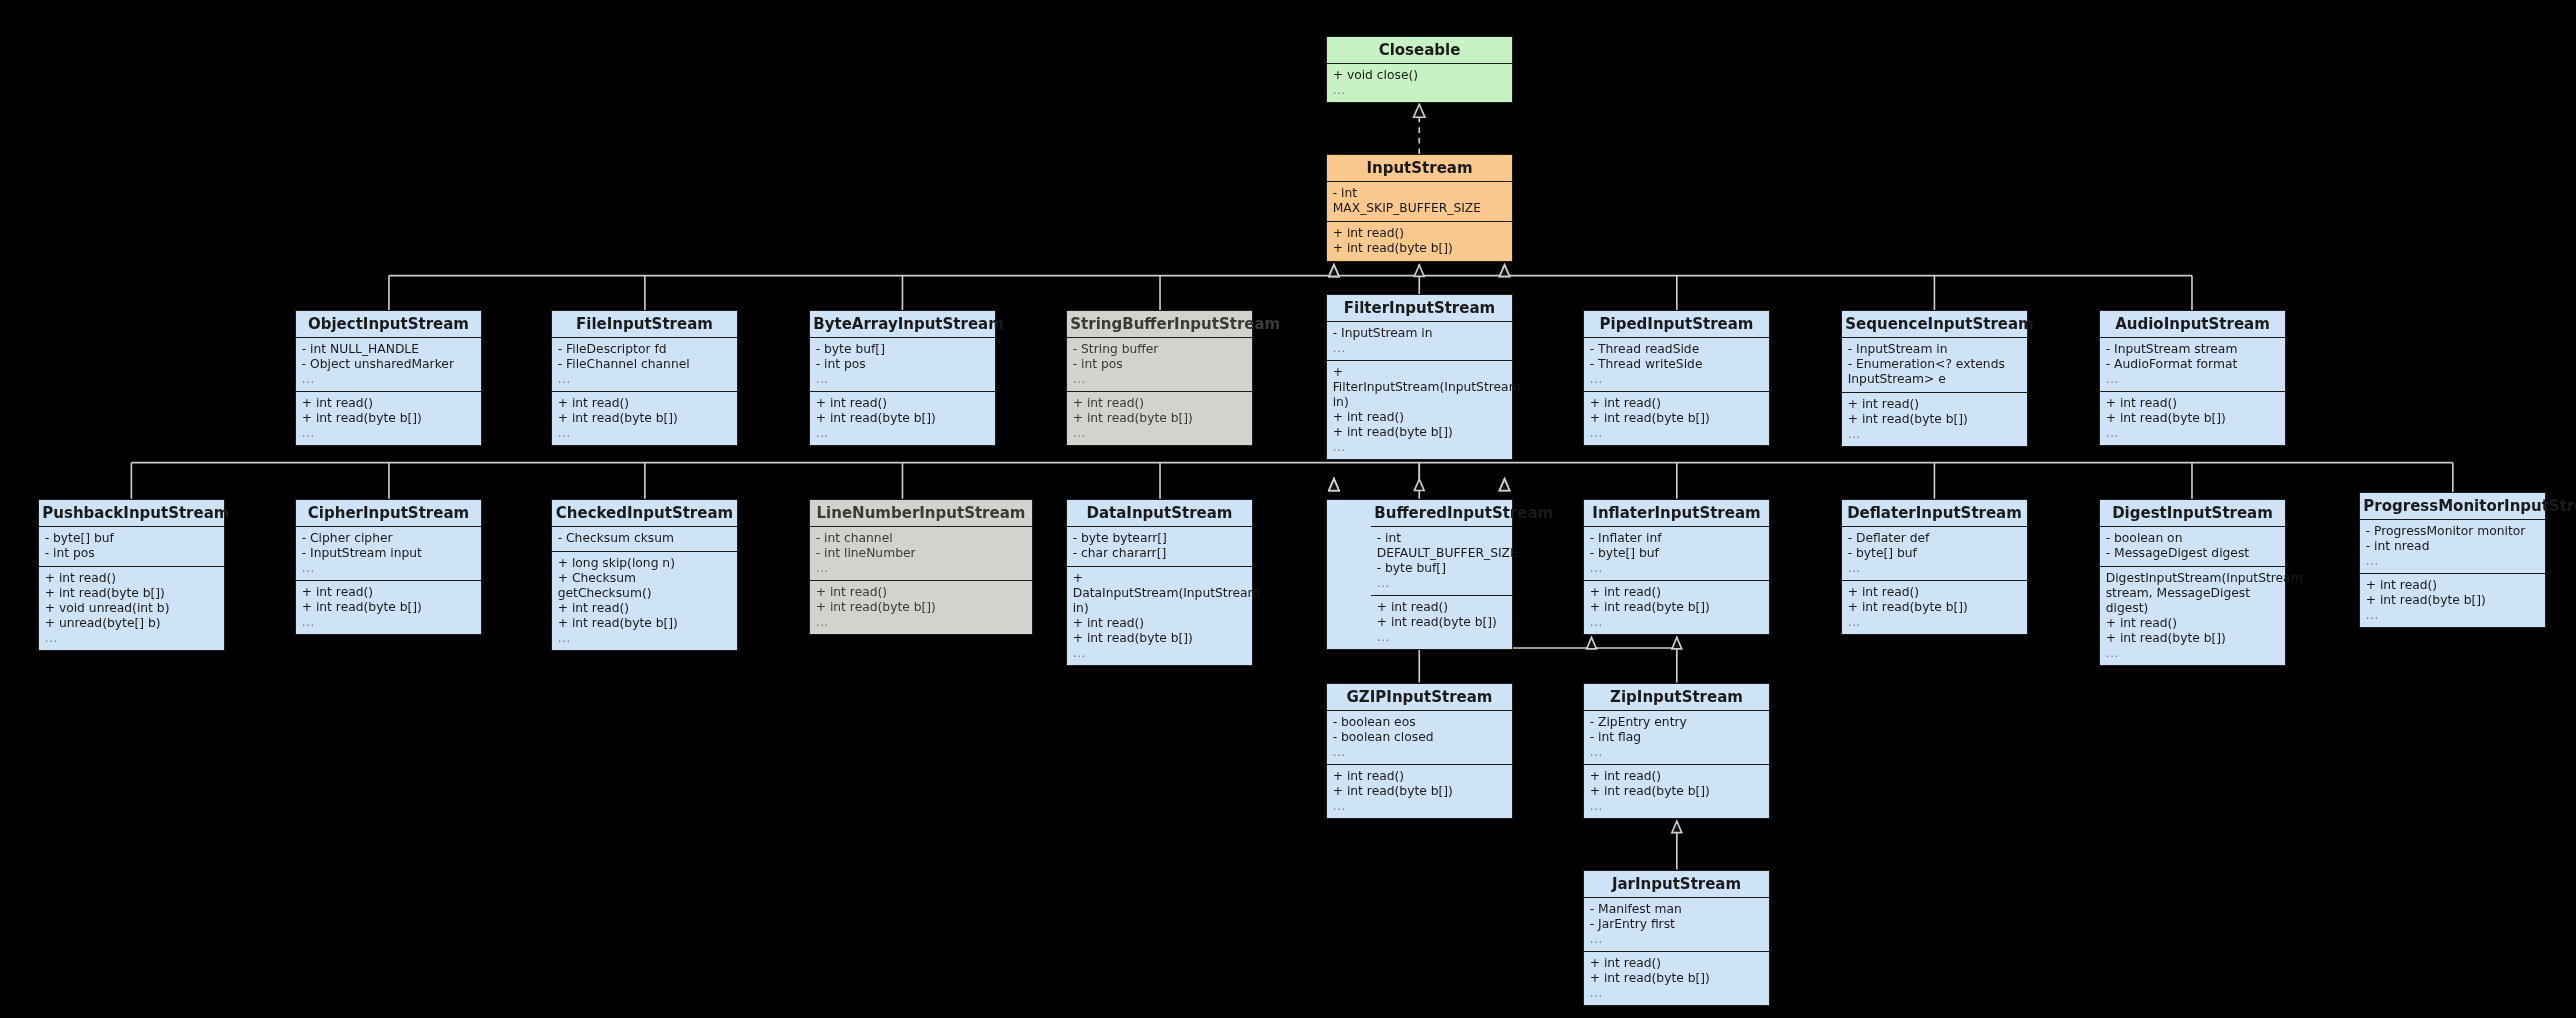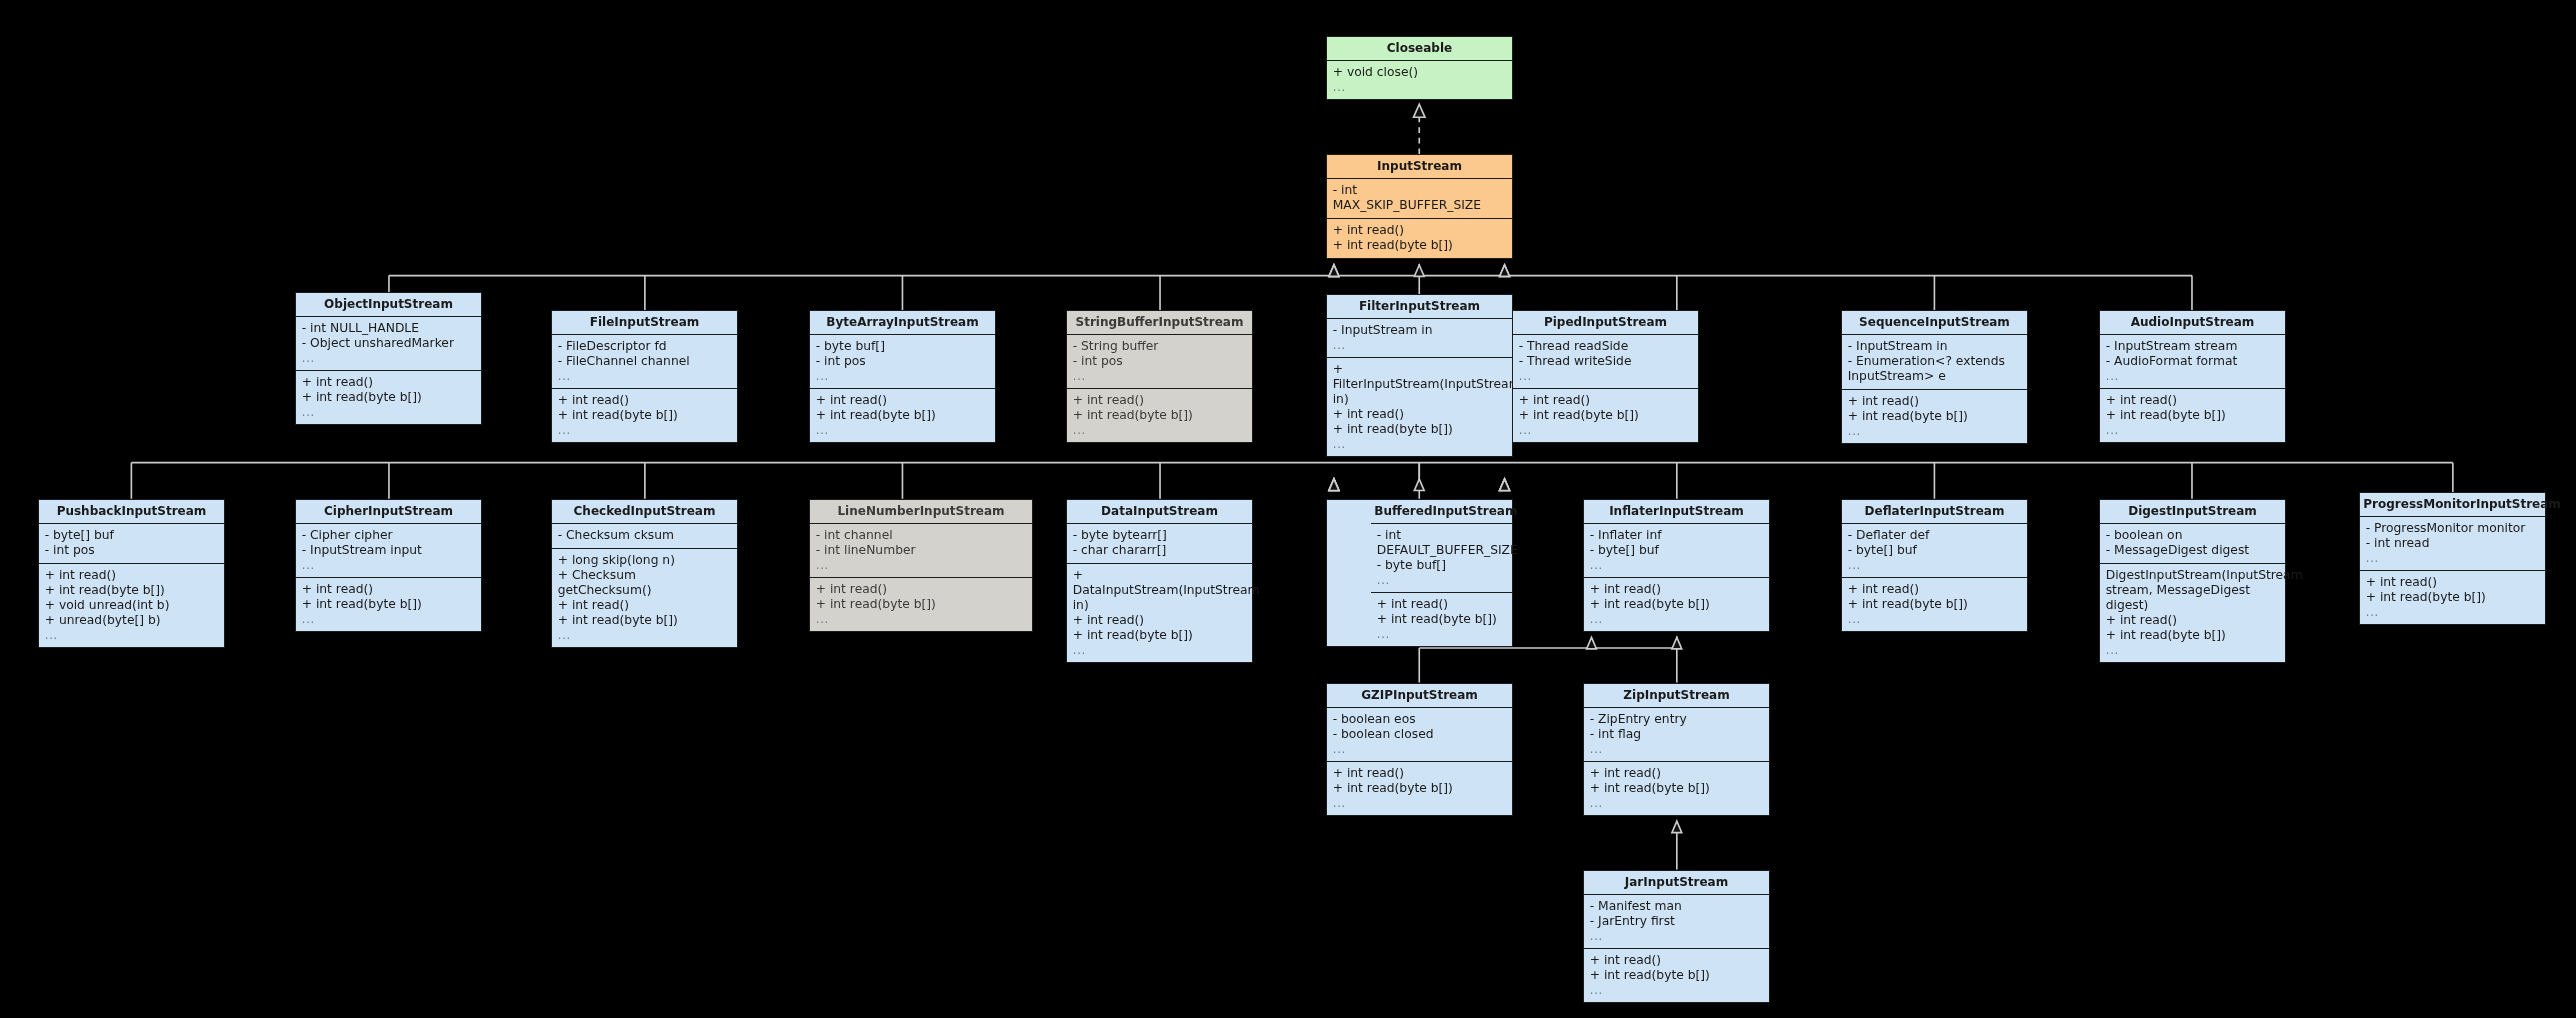--- a/index.html
+++ b/index.html
@@ -12,21 +12,21 @@
   svg.edges{position:absolute;left:0;top:0;width:2576px;height:1018px;}
 
   .uml{
     position:absolute;
     box-sizing:border-box;
     border:1.6px solid #1b1b1b;
     background:#cfe3f7;
     display:flex;flex-direction:column;
   }
   .uml .title{
-    text-align:center;font-weight:bold;font-size:12px;
+    text-align:center;font-weight:bold;font-size:15px;
     padding:4.9px 3.3px 4.9px 3.3px;line-height:1.1;
     border-bottom:1.6px solid #1b1b1b;
   }
   .uml .compartment{
     padding:4.1px 5.7px 4.9px 5.7px;font-size:12.3px;line-height:1.22;
   }
   .uml .attrs{border-bottom:1.6px solid #1b1b1b;}
   .uml .line{white-space:normal;}
   .uml .ellip{color:#6f7780;letter-spacing:0.8px;font-size:11.5px;}
 
@@ -103,21 +103,21 @@
       <div class="uml c-orange" style="left: 1326px; top: 154px; width: 187px; min-height: 85px;">
         <div class="title">InputStream</div>
         <div class="compartment attrs">
           <div class="line">- int MAX_SKIP_BUFFER_SIZE</div>
         </div>
         <div class="compartment methods">
           <div class="line">+ int read()</div>
           <div class="line">+ int read(byte b[])</div>
         </div>
       </div>
-      <div class="uml c-blue" style="left: 295px; top: 292px; width: 187px; min-height: 115px;">
+      <div class="uml c-blue" style="left: 295px; top: 310px; width: 187px; min-height: 115px;">
         <div class="title">ObjectInputStream</div>
         <div class="compartment attrs">
           <div class="line">- int NULL_HANDLE</div>
           <div class="line">- Object unsharedMarker</div>
           <div class="line ellip">...</div>
         </div>
         <div class="compartment methods">
           <div class="line">+ int read()</div>
           <div class="line">+ int read(byte b[])</div>
           <div class="line ellip">...</div>
@@ -168,21 +168,21 @@
           <div class="line">- InputStream in</div>
           <div class="line ellip">...</div>
         </div>
         <div class="compartment methods">
           <div class="line">+ FilterInputStream(InputStream in)</div>
           <div class="line">+ int read()</div>
           <div class="line">+ int read(byte b[])</div>
           <div class="line ellip">...</div>
         </div>
       </div>
-      <div class="uml c-blue" style="left: 1512px; top: 310px; width: 187px; min-height: 115px;">
+      <div class="uml c-blue" style="left: 1583px; top: 310px; width: 187px; min-height: 115px;">
         <div class="title">PipedInputStream</div>
         <div class="compartment attrs">
           <div class="line">- Thread readSide</div>
           <div class="line">- Thread writeSide</div>
           <div class="line ellip">...</div>
         </div>
         <div class="compartment methods">
           <div class="line">+ int read()</div>
           <div class="line">+ int read(byte b[])</div>
           <div class="line ellip">...</div>

